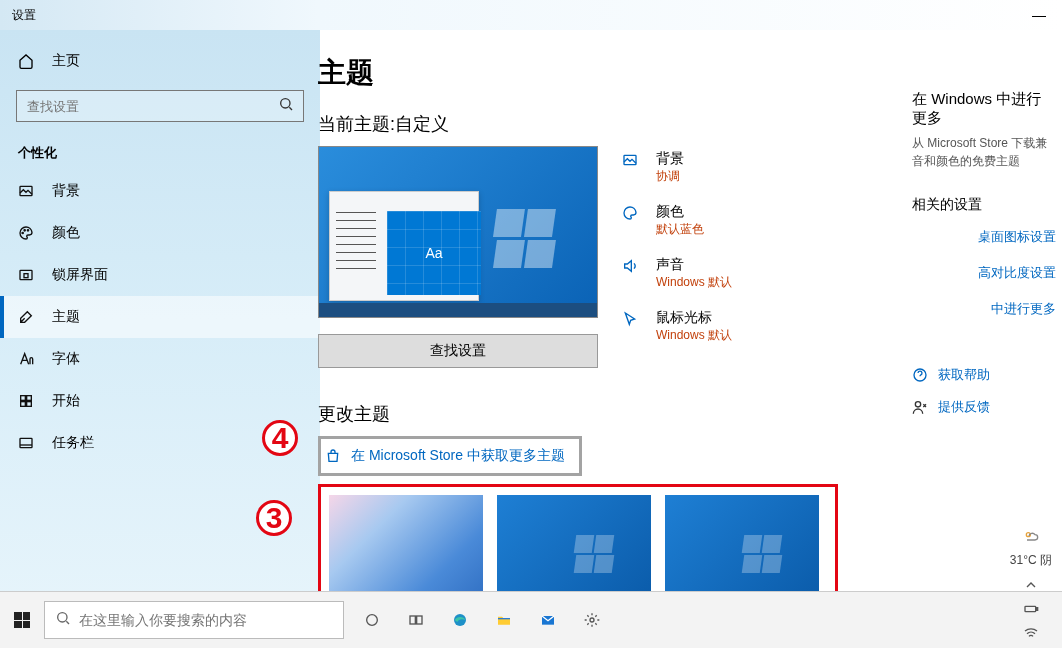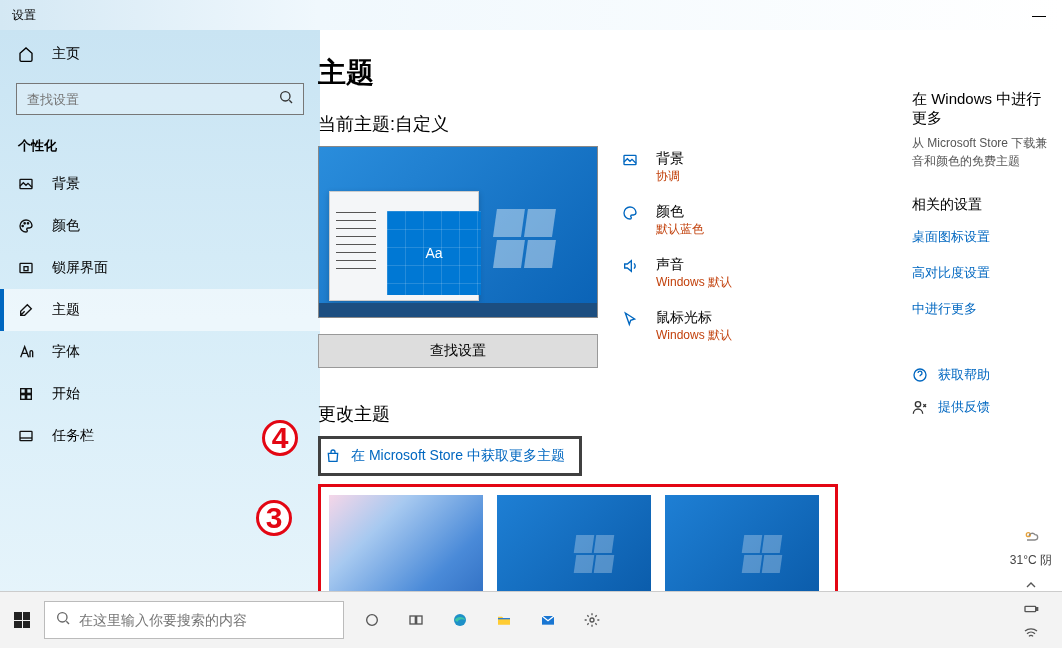--- a/index.html
+++ b/index.html
@@ -7,21 +7,21 @@
 
   
   .titlebar { height: 30px; display: flex; align-items: center; padding-left: 12px; font-size: 12px; background: linear-gradient(to right, #d4e8f4, #f0f8fd 30%, #fff); }
   .titlebar .spacer { flex: 1; }
   .titlebar .min { width: 46px; text-align: center; font-size: 14px; }
 
   
   .sidebar {
     position: absolute; left: 0; top: 30px; width: 320px; bottom: 40px;
     background: linear-gradient(to bottom, #c9e4f3 0%, #d7edf8 50%, #e6f4fb 100%);
-    padding-top: 7px;
+    padding-top: 14px;
   }
   .home-row { display: flex; align-items: center; gap: 18px; padding: 8px 18px; font-size: 14px; cursor: pointer; }
   .home-row .ico { width: 16px; display: inline-flex; }
   .search-box {
     margin: 12px 16px 18px 16px; height: 32px; border: 1px solid #777;
     display: flex; align-items: center; background: rgba(255,255,255,0.25);
   }
   .search-box input {
     flex: 1; border: none; background: transparent; padding: 0 10px; font-size: 13px; outline: none;
   }
@@ -77,21 +77,21 @@
   .prop .pv { font-size: 12px; color: #c2410c; }
 
   .save-btn {
     margin-top: 16px; width: 280px; height: 34px; border: 1px solid #999; background: #ddd;
     font-size: 14px; cursor: pointer;
   }
 
   .section2 { margin-top: 34px; }
   .store-link-wrap {
     display: inline-flex; align-items: center; gap: 10px; padding: 8px 14px 8px 4px;
-    border: 3px solid #404040;
+    border: 3px solid #a3a3a3;
   }
   .store-link-wrap .bag { color: #0067c0; display:inline-flex; }
   .store-link { color: #0067c0; font-size: 14px; cursor: pointer; }
 
   .themes-row {
     margin-top: 8px; border: 3px solid #e30613; padding: 8px; display: flex; gap: 14px; width: 520px;
   }
   .theme-thumb {
     width: 154px; height: 116px; cursor: pointer;
     background: linear-gradient(135deg, #1e7fd4 0%, #0a5aa8 100%);
@@ -113,21 +113,21 @@
   .annot.a3 { left: 256px; top: 500px; }
 
   
   .right {
     position: absolute; right: 0; top: 60px; width: 150px; padding-right: 6px;
     font-size: 13px;
   }
   .right h4 { font-size: 15px; font-weight: 400; margin-bottom: 6px; }
   .right .desc { font-size: 12px; color: #555; margin-bottom: 26px; line-height:1.5; }
   .right .sect { font-size: 14px; margin: 26px 0 14px 0; }
-  .right a { color: #0067c0; display: block; margin-bottom: 18px; text-decoration: none; cursor:pointer; }
+  .right a { color: #0067c0; display: block; margin-bottom: 18px; text-decoration: none; cursor:pointer;text-align:right; }
   .right .help-row { display:flex; gap:10px; align-items:center; margin-bottom:14px; }
   .right .help-row .hico { width:16px; display:inline-flex; }
 
   
   .taskbar-os {
     position: absolute; left:0; right:0; bottom:0; height:57px; background:#f3f3f3;
     border-top:1px solid #ccc; display:flex; align-items:center;
   }
   .start { width:44px; height:40px; display:flex; align-items:center; justify-content:center; cursor:pointer; }
   .start .sq { width:16px; height:16px; display:grid; grid-template-columns:1fr 1fr; grid-template-rows:1fr 1fr; gap:1px; }

